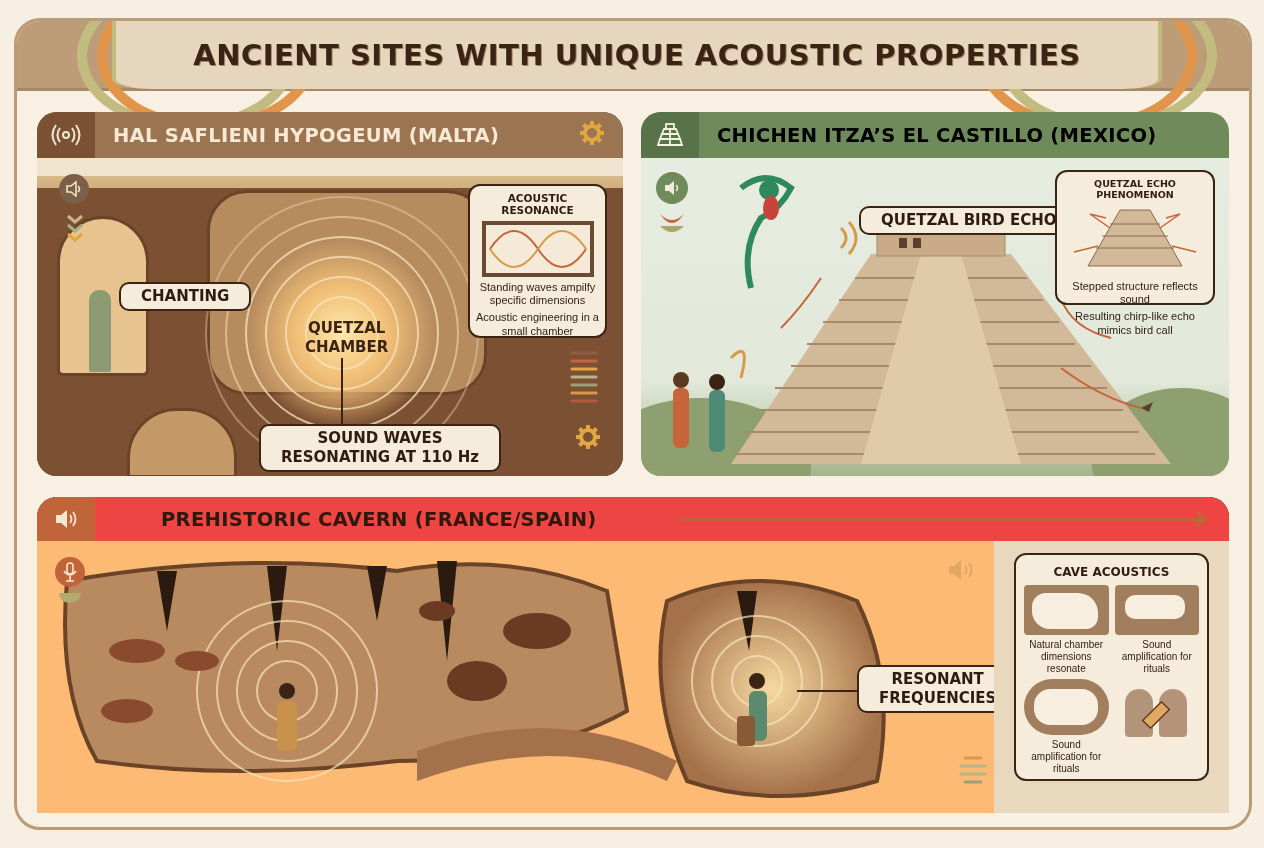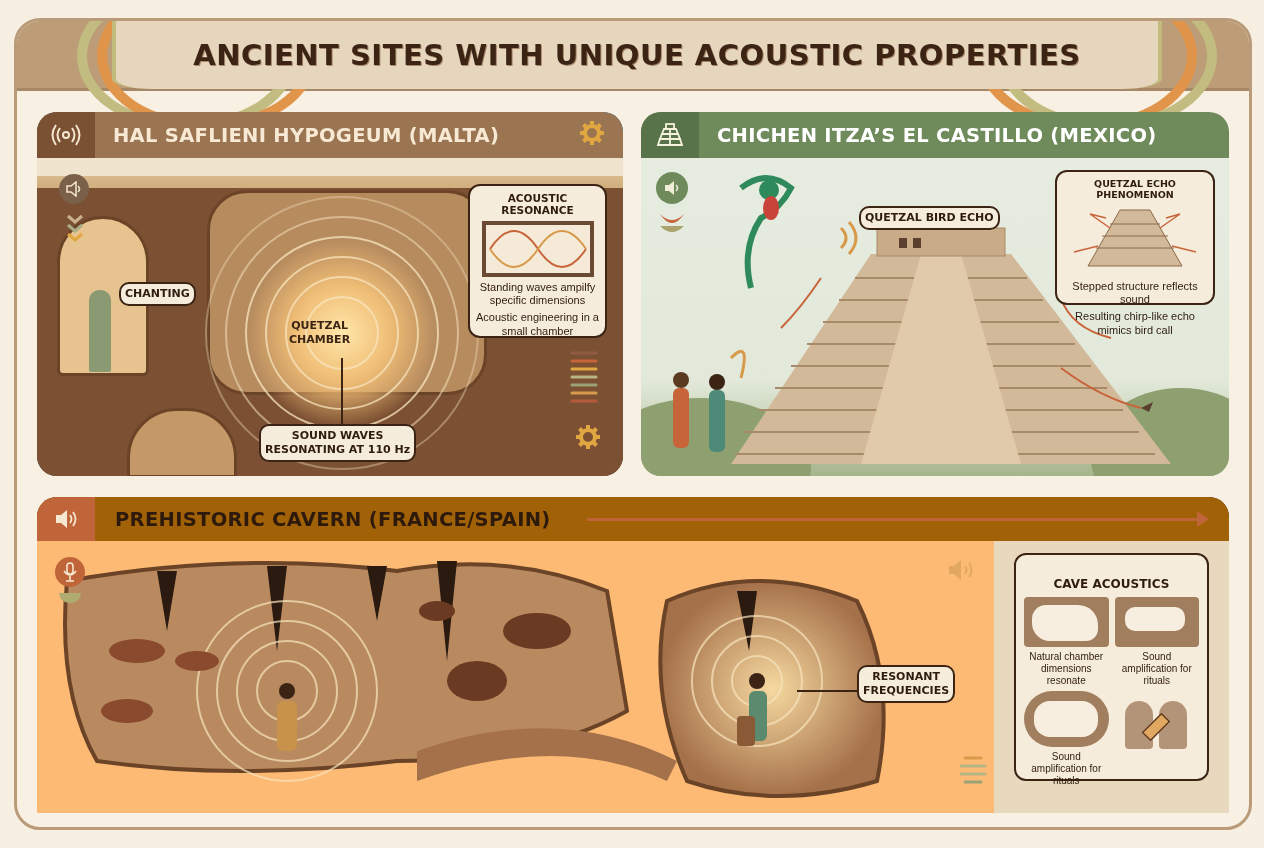--- a/index.html
+++ b/index.html
@@ -28,39 +28,39 @@
   #malta .hdr-icon-box { background: #7b5133; color: #f4e6cf; font-size: 18px; }
   #malta .hdr-title { color: #f7e9d3; }
   .malta-scene { position: absolute; left: 0; top: 46px; width: 100%; height: 318px;
     background: linear-gradient(#f0e4cf 0, #f0e4cf 18px, #d7b98a 18px, #c79b68 50px, #9e6e45 100%); }
   .rock { position: absolute; background: #b78a5c; border: 3px solid #6b4326; border-radius: 30px; }
   .dark-rock { position: absolute; background: #7a4f31; }
   .ring { position: absolute; border: 2px solid rgba(248, 228, 190, 0.75); border-radius: 50%; }
   .glow { position: absolute; border-radius: 50%; background: radial-gradient(#ffe7aa 0, #f0be76 35%, rgba(200,140,80,0) 70%); }
 
   .label-pill { position: absolute; background: #f6ecdc; border: 2px solid #3b2414; border-radius: 10px;
-    font-family: "DejaVu Sans", sans-serif; font-weight: bold; font-size: 11px; color: #2e1c0f;
-    text-align: center; padding: 3px 4px; line-height: 1.25; }
+    font-family: "DejaVu Sans", sans-serif; font-weight: bold; font-size: 15px; color: #2e1c0f;
+    text-align: center; padding: 3px 20px; line-height: 1.25; }
 
   .info-card { position: absolute; background: #f6ecdc; border: 2px solid #3b2414; border-radius: 12px; padding: 6px; text-align: center; }
   .info-card .ic-title { font-family: "DejaVu Sans", sans-serif; font-weight: bold; font-size: 10.5px; color: #2e1c0f; }
   .info-card .ic-text { font-size: 11px; color: #2e1c0f; line-height: 1.2; margin-top: 4px; }
 
   .circle-btn { position: absolute; border-radius: 50%; display: flex; align-items: center; justify-content: center; }
 
   
   #mexico { left: 641px; top: 112px; width: 588px; height: 364px; background: #e4ebdd; }
   #mexico .panel-header { background: #6f8b5b; }
   #mexico .hdr-icon-box { background: #58734a; }
-  #mexico .hdr-title { color: #ffffff; }
+  #mexico .hdr-title { color: #000000; }
   .mex-scene { position: absolute; left: 0; top: 46px; width: 100%; height: 318px; background: linear-gradient(#e6ece0, #e2e9da 70%, #a7b58c 100%); }
 
   
   #cavern { left: 37px; top: 497px; width: 1192px; height: 316px; background: #2b1a10; border-radius: 20px 20px 0 0; }
-  #cavern .panel-header { background: #a16207; height: 44px; }
+  #cavern .panel-header { background: #ef4444; height: 44px; gap: 46px; }
   #cavern .hdr-icon-box { background: #c0643a; height: 44px; color: #f6e7d0; }
   #cavern .hdr-title { color: #2e1a0c; margin-left: 20px; }
   .cave-scene { position: absolute; left: 0; top: 44px; width: 957px; height: 272px; background: #fdba74; }
   .cave-side { position: absolute; left: 957px; top: 44px; width: 235px; height: 272px; background: #e8d8be; }
 </style>
 </head>
 <body>
 
 <div class="frame">
 
@@ -346,21 +346,21 @@
             <line x1="6" y1="27" x2="22" y2="27" stroke="#9aa275"></line>
           </g>
         </svg>
     </div>
     <div class="label-pill" style="left:820px;top:124px;">
       <div>RESONANT</div>
       <div>FREQUENCIES</div>
     </div>
   </div>
   <div class="cave-side">
-    <div class="info-card" style="left:20px;top:12px;width:195px;height:228px;padding:22px 8px;">
+    <div class="info-card" style="left:20px;top:12px;width:195px;height:228px;padding:10px 8px;">
       <div class="ic-title" style="font-size:12px;margin-bottom:6px;">CAVE ACOUSTICS</div>
       <div style="display:grid;grid-template-columns:1fr 1fr;gap:4px 6px;">
         <div>
           <div style="height:50px;background:#a07e5e;border-radius:4px;position:relative;">
             <div style="position:absolute;left:8px;top:8px;width:66px;height:36px;background:#f8eedf;border-radius:14px 20px 12px 18px;"></div>
           </div>
           <div class="ic-text" style="font-size:10px;">Natural chamber dimensions resonate</div>
         </div>
         <div>
           <div style="height:50px;background:#a07e5e;border-radius:4px;position:relative;">

